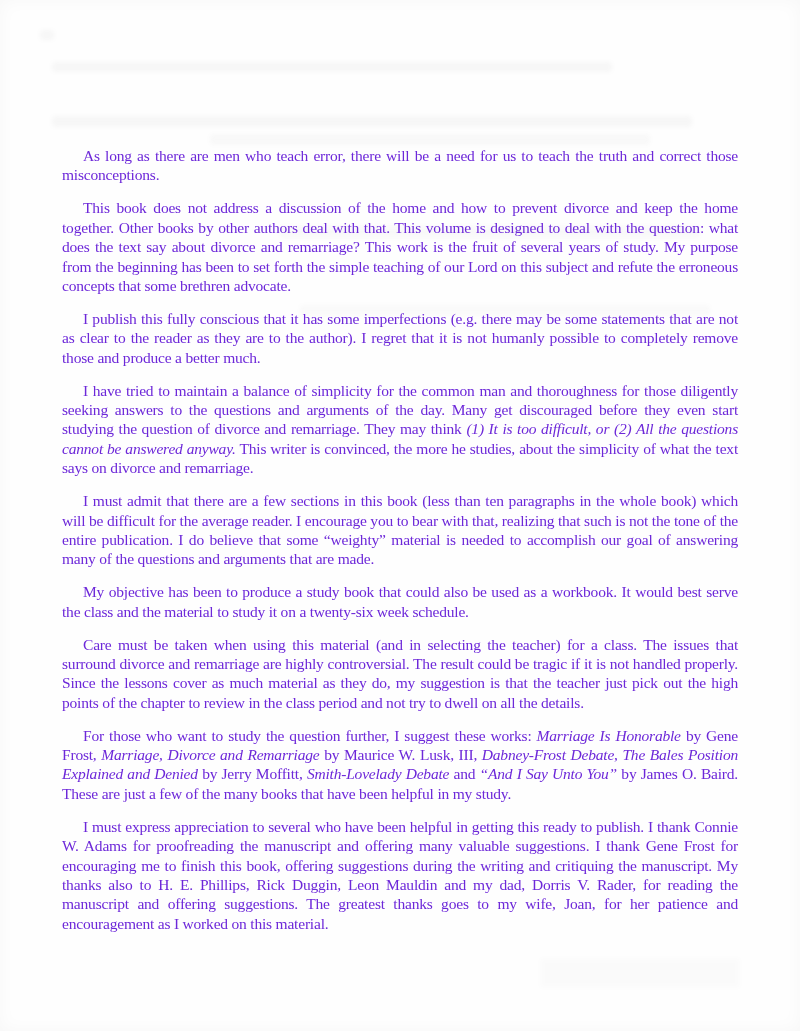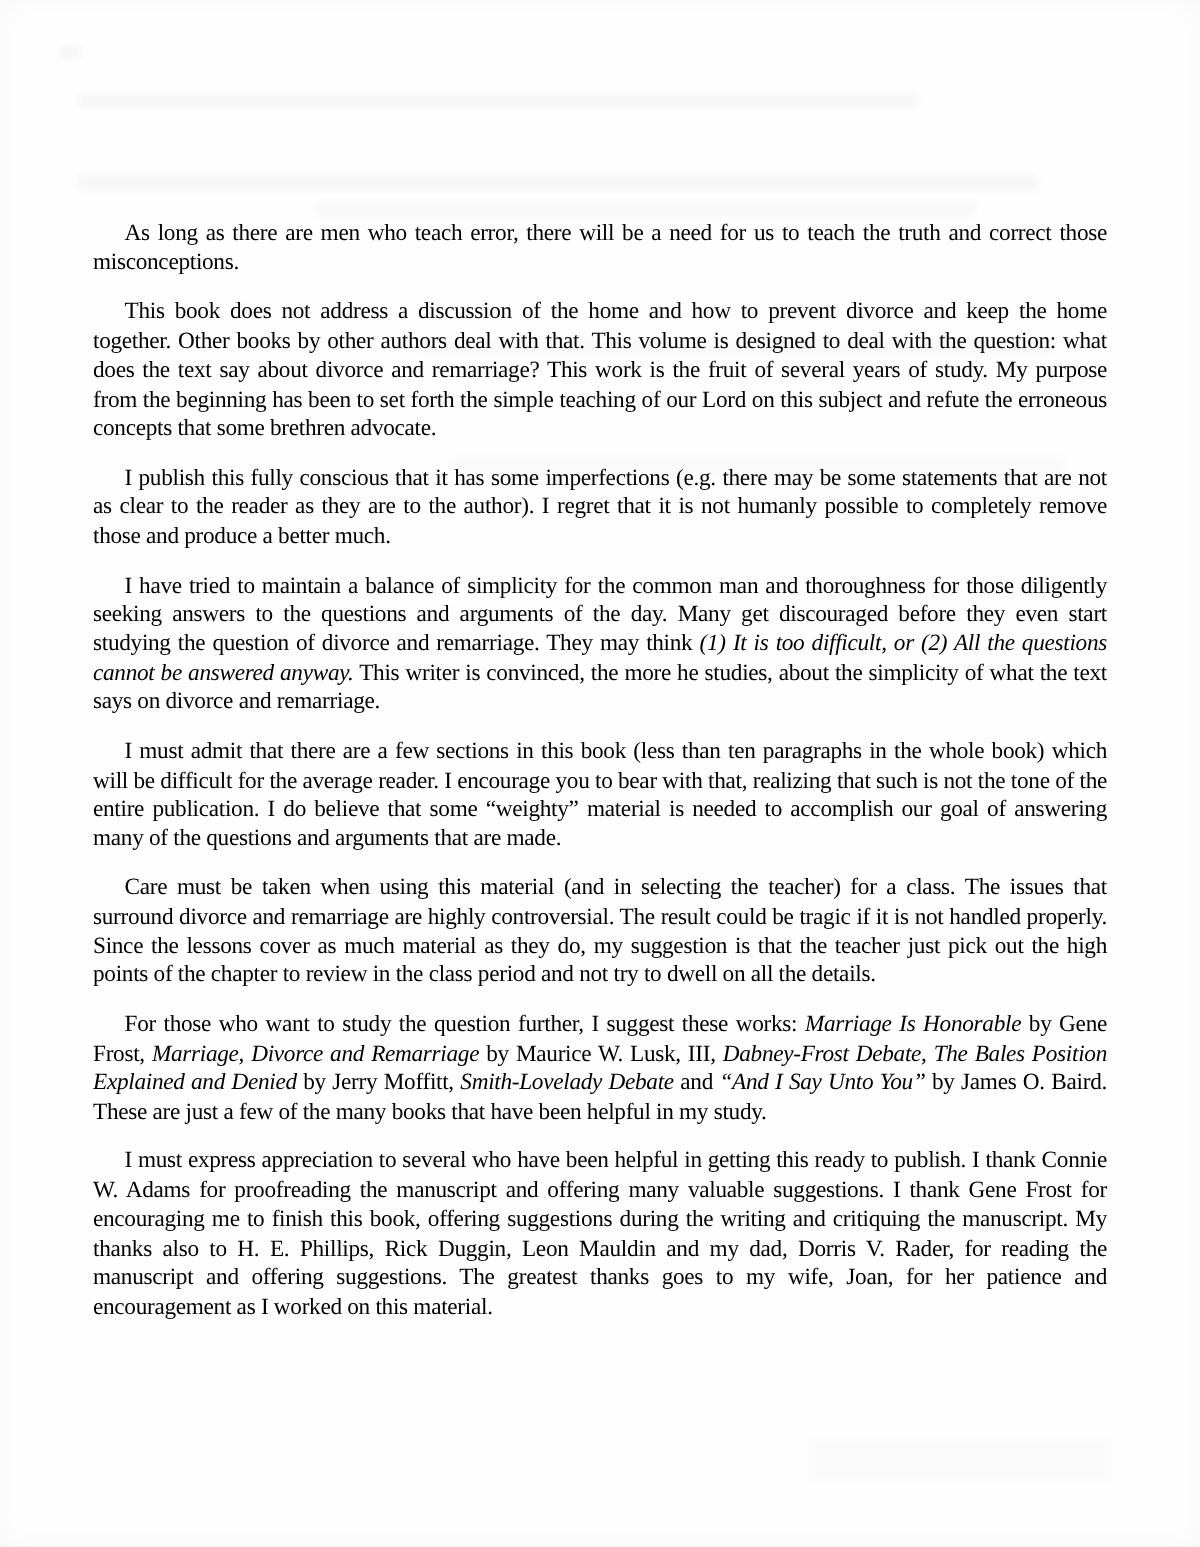--- a/index.html
+++ b/index.html
@@ -31,21 +31,21 @@
     letter-spacing: 0.5px;
     color: #16151a;
   }
   .para {
     margin: 0 0 13.5px 0;
     font-size: 15.5px;
     line-height: 19.4px;
     letter-spacing: -0.2px;
     text-align: justify;
     text-indent: 21px;
-    color: #000000;
+    color: #6d28d9;
   }
   .para em {
     font-style: italic;
   }
   
   .bleed {
     position: absolute;
     background: #7a7a7a;
     opacity: 0.05;
     filter: blur(2px);
@@ -73,19 +73,20 @@
   <div class="bleed b6"></div>
   <div class="bleed b7"></div>
 
   <div class="content">
     <div>
         <p class="para"><span>As long as there are men who teach error, there will be a need for us to teach the truth and correct those misconceptions.</span></p>
         <p class="para"><span>This book does not address a discussion of the home and how to prevent divorce and keep the home together. Other books by other authors deal with that. This volume is designed to deal with the question: what does the text say about divorce and remarriage? This work is the fruit of several years of study. My purpose from the beginning has been to set forth the simple teaching of our Lord on this subject and refute the erroneous concepts that some brethren advocate.</span></p>
         <p class="para"><span>I publish this fully conscious that it has some imperfections (e.g. there may be some statements that are not as clear to the reader as they are to the author). I regret that it is not humanly possible to completely remove those and produce a better much.</span></p>
         <p class="para"><span>I have tried to maintain a balance of simplicity for the common man and thoroughness for those diligently seeking answers to the questions and arguments of the day. Many get discouraged before they even start studying the question of divorce and remarriage. They may think </span><em>(1) It is too difficult, or (2) All the questions cannot be answered anyway.</em><span> This writer is convinced, the more he studies, about the simplicity of what the text says on divorce and remarriage.</span></p>
         <p class="para"><span>I must admit that there are a few sections in this book (less than ten paragraphs in the whole book) which will be difficult for the average reader. I encourage you to bear with that, realizing that such is not the tone of the entire publication. I do believe that some “weighty” material is needed to accomplish our goal of answering many of the questions and arguments that are made.</span></p>
+        <p class="para"><span>My objective has been to produce a study book that could also be used as a workbook. It would best serve the class and the material to study it on a twenty-six week schedule.</span></p>
         <p class="para"><span>Care must be taken when using this material (and in selecting the teacher) for a class. The issues that surround divorce and remarriage are highly controversial. The result could be tragic if it is not handled properly. Since the lessons cover as much material as they do, my suggestion is that the teacher just pick out the high points of the chapter to review in the class period and not try to dwell on all the details.</span></p>
         <p class="para"><span>For those who want to study the question further, I suggest these works: </span><em>Marriage Is Honorable</em><span> by Gene Frost, </span><em>Marriage, Divorce and Remarriage</em><span> by Maurice W. Lusk, III, </span><em>Dabney-Frost Debate</em><span>, </span><em>The Bales Position Explained and Denied</em><span> by Jerry Moffitt, </span><em>Smith-Lovelady Debate</em><span> and </span><em>“And I Say Unto You”</em><span> by James O. Baird. These are just a few of the many books that have been helpful in my study.</span></p>
         <p class="para"><span>I must express appreciation to several who have been helpful in getting this ready to publish. I thank Connie W. Adams for proofreading the manuscript and offering many valuable suggestions. I thank Gene Frost for encouraging me to finish this book, offering suggestions during the writing and critiquing the manuscript. My thanks also to H. E. Phillips, Rick Duggin, Leon Mauldin and my dad, Dorris V. Rader, for reading the manuscript and offering suggestions. The greatest thanks goes to my wife, Joan, for her patience and encouragement as I worked on this material.</span></p>
       </div>
   </div>
 
 </div>
 
 </body></html>

